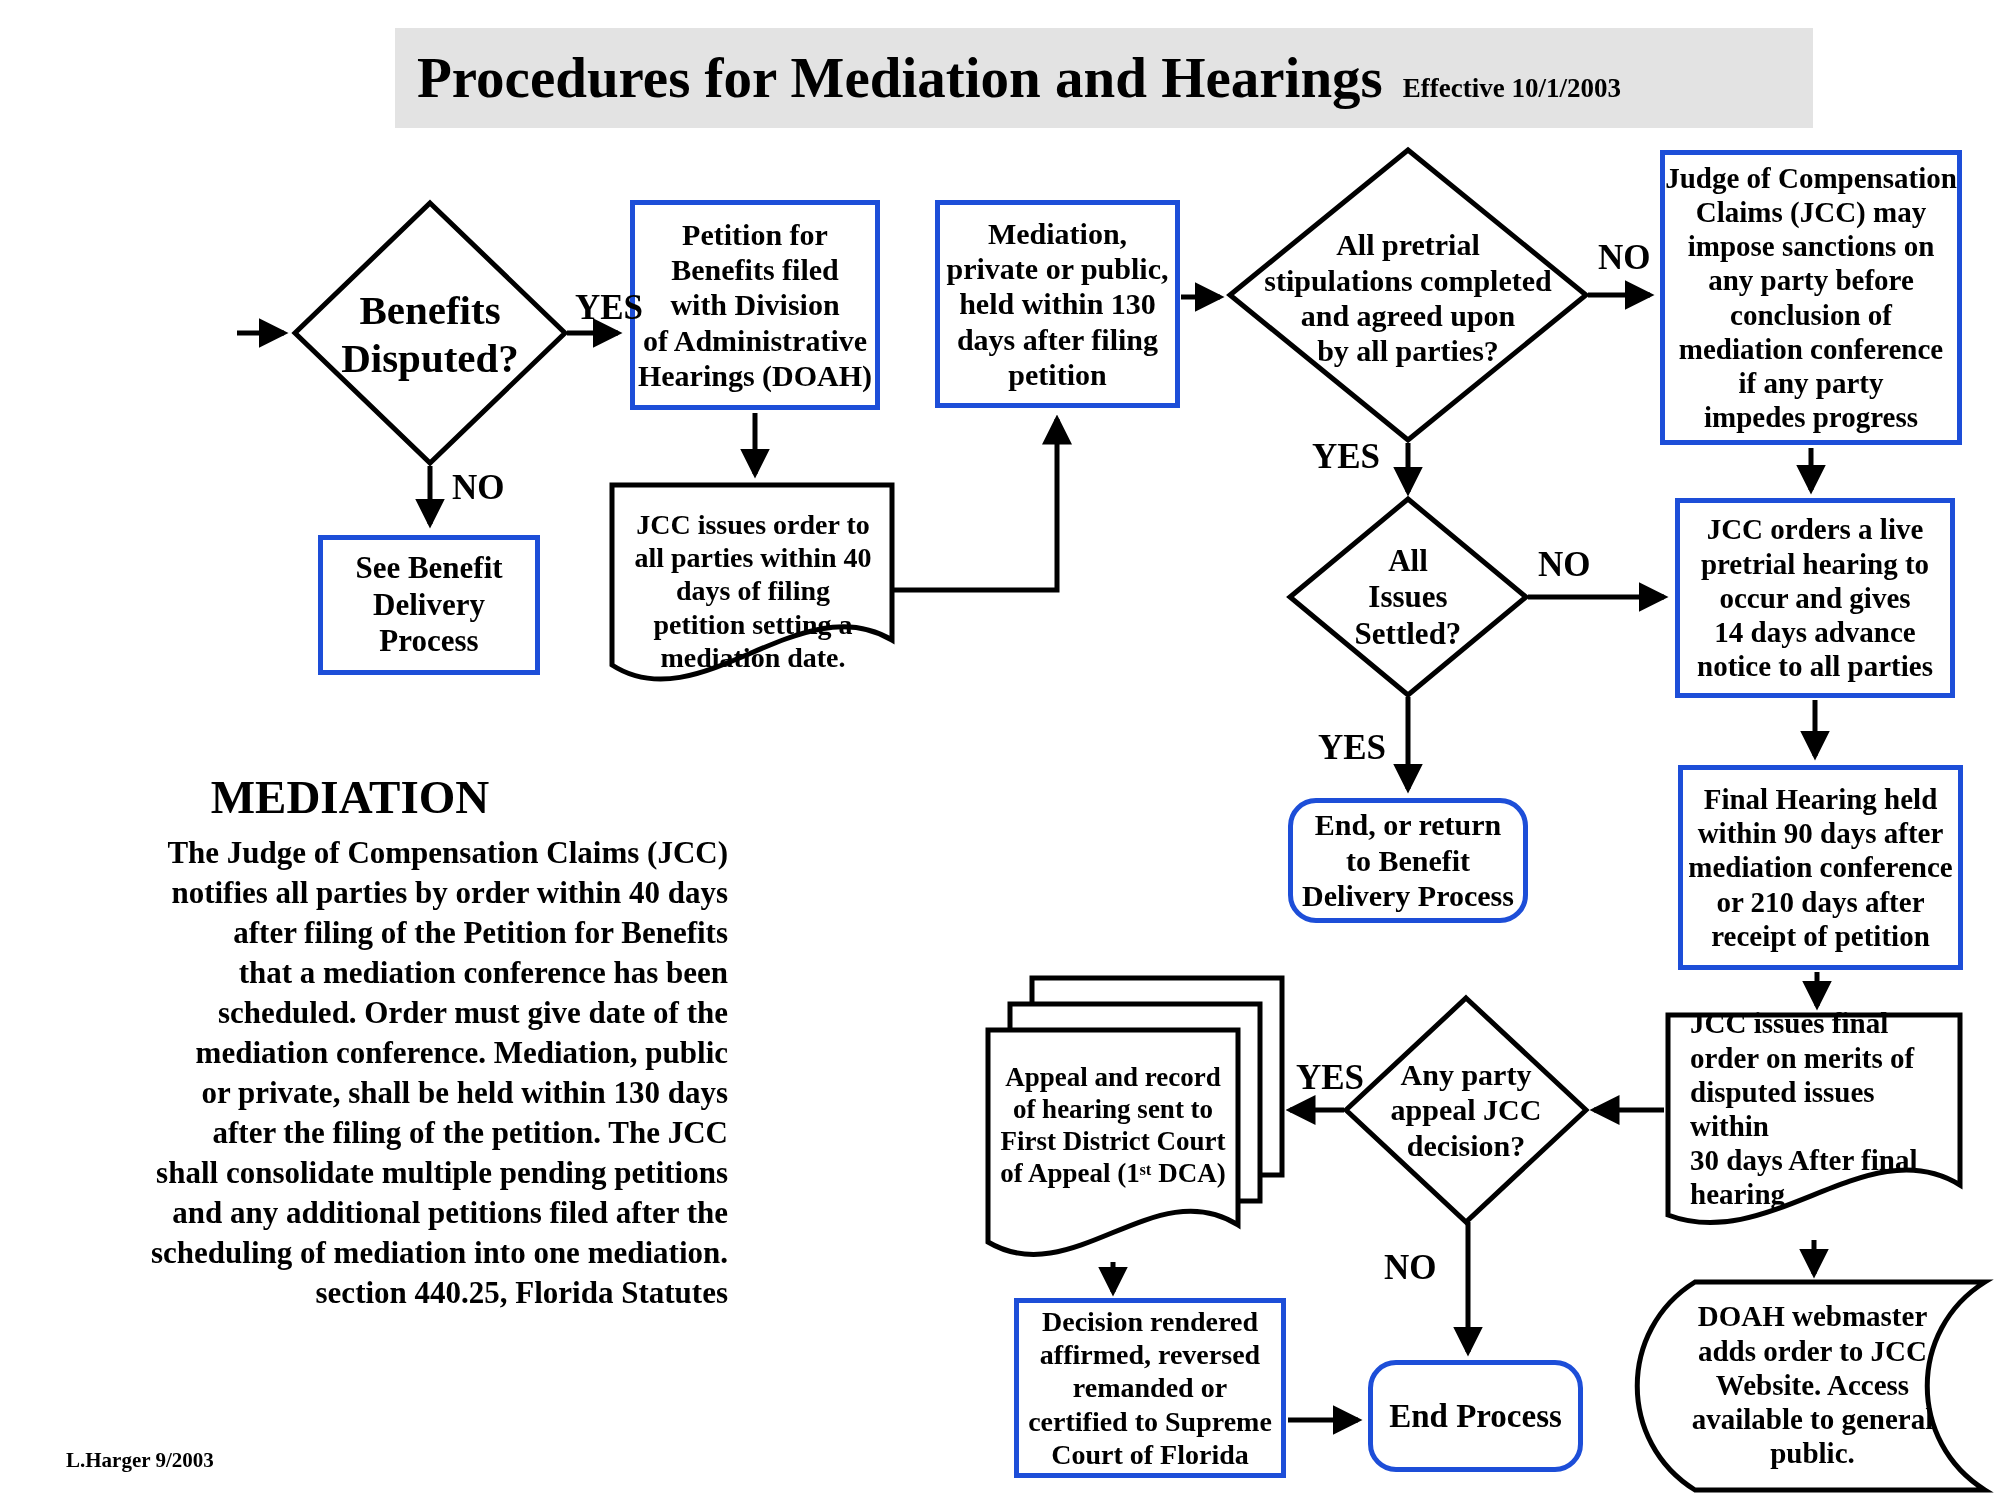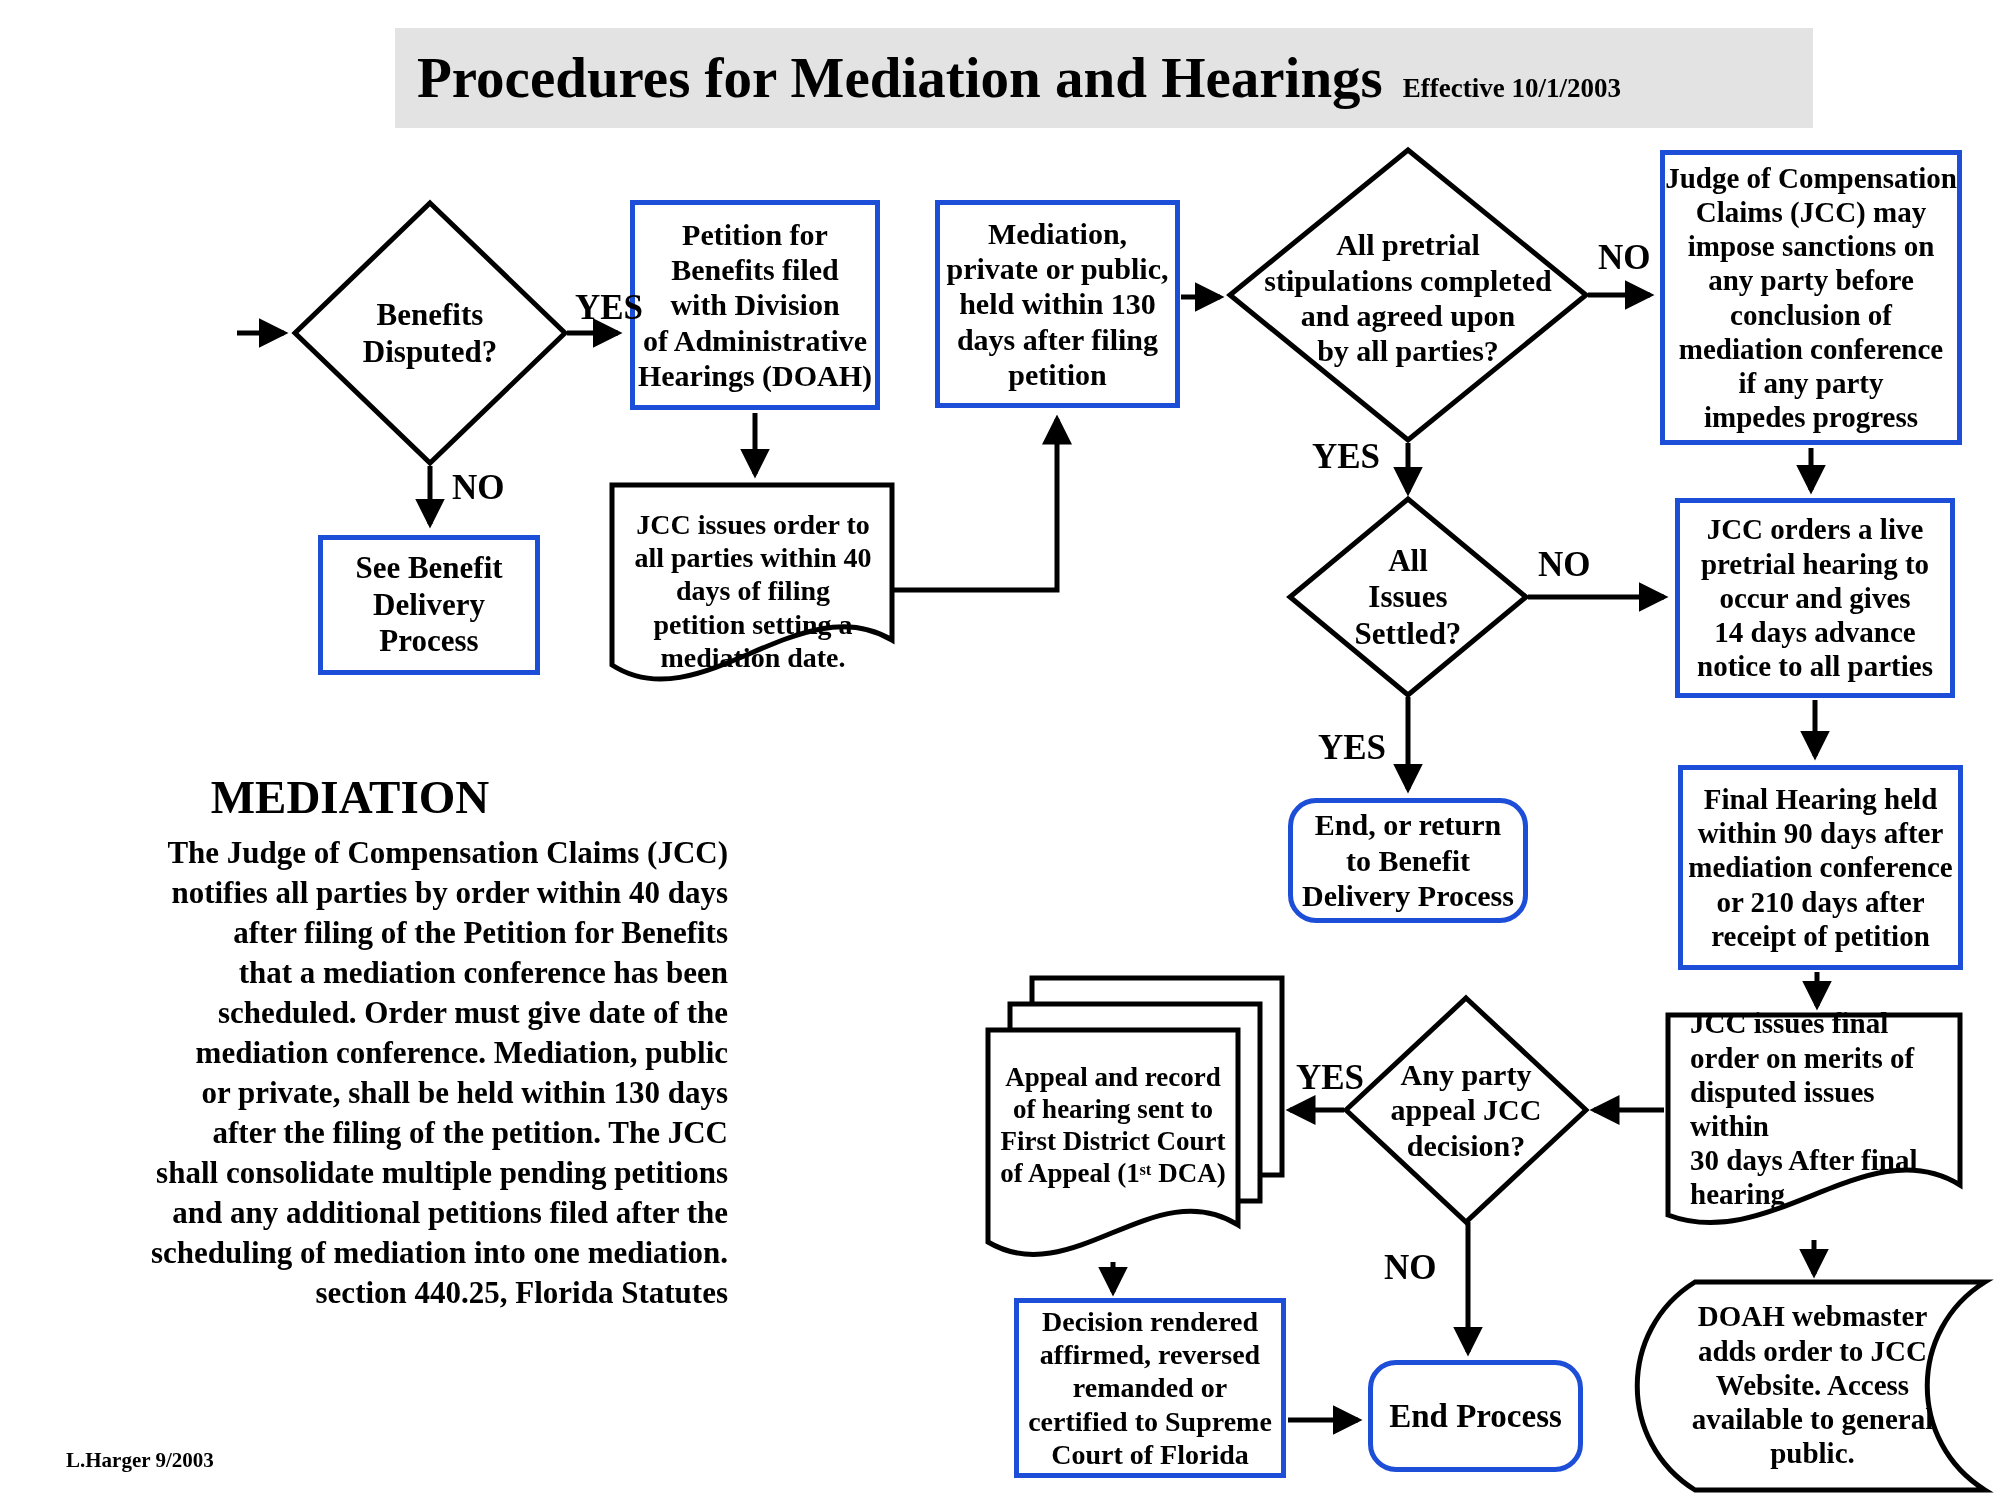--- a/index.html
+++ b/index.html
@@ -121,21 +121,21 @@
 receipt of  petition</div>
 
   <div class="node boxed" style="left:1014px;top:1298px;width:272px;height:180px;font-size:28px;">Decision rendered
 affirmed, reversed
 remanded or
 certified to Supreme
 Court of Florida</div>
 
   <div class="node boxed round" style="left:1368px;top:1360px;width:215px;height:112px;font-size:33px;">End Process</div>
 
-  <div class="node overlay" style="left:305px;top:275px;width:250px;height:118px;font-size:31px;">Benefits
+  <div class="node overlay" style="left:305px;top:275px;width:250px;height:118px;font-size:41px;">Benefits
 Disputed?</div>
 
   <div class="node overlay" style="left:618px;top:495px;width:270px;height:160px;font-size:28px;margin-top:16px;">JCC issues order to
 all parties within 40
 days of  filing
 petition setting a
 mediation date.</div>
 
   <div class="node overlay" style="left:1243px;top:228px;width:330px;height:140px;font-size:30px;">All pretrial
 stipulations completed

